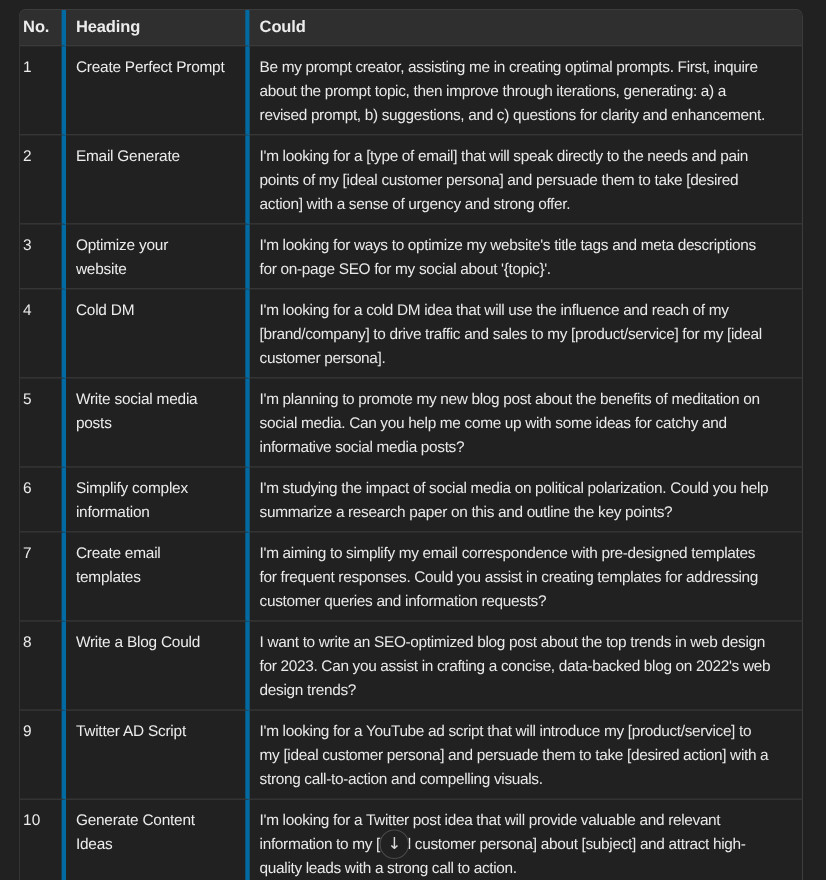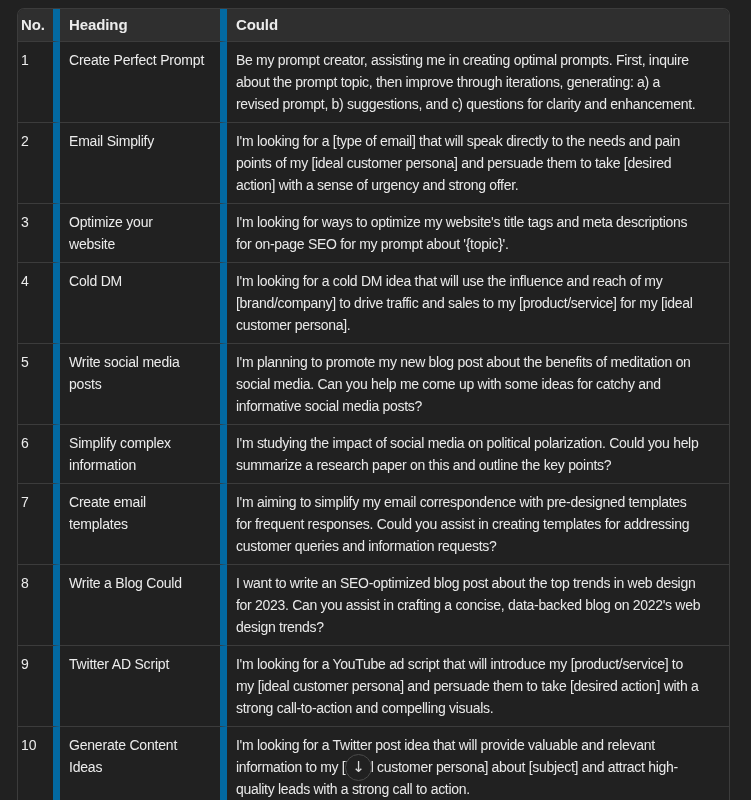--- a/index.html
+++ b/index.html
@@ -20,21 +20,21 @@
   }
   table {
     width: 100%;
     border-collapse: separate;
     border-spacing: 0;
     table-layout: fixed;
   }
   col.c-no { width: 42px; }
   col.c-heading { width: 167px; }
   th, td {
-    border-right: 7px solid #0369a1;
+    border-right: 4px solid #0369a1;
     border-bottom: 1px solid #3c3c3c;
     vertical-align: top;
     color: #ececec;
     text-align: left;
   }
   th:last-child, td:last-child { border-right: none; }
   thead th {
     background: #2f2f2f;
     font-size: 15px;
     font-weight: 700;
@@ -98,31 +98,31 @@
     <tbody>
       <tr>
         <td class="no-cell">1</td>
         <td class="heading-cell">Create Perfect Prompt</td>
         <td class="prompt-cell">Be my prompt creator, assisting me in creating optimal prompts. First, inquire
 about the prompt topic, then improve through iterations, generating: a) a
 revised prompt, b) suggestions, and c) questions for clarity and enhancement.</td>
       </tr>
       <tr>
         <td class="no-cell">2</td>
-        <td class="heading-cell">Email Simplify</td>
+        <td class="heading-cell">Email Generate</td>
         <td class="prompt-cell">I'm looking for a [type of email] that will speak directly to the needs and pain
 points of my [ideal customer persona] and persuade them to take [desired
 action] with a sense of urgency and strong offer.</td>
       </tr>
       <tr>
         <td class="no-cell">3</td>
         <td class="heading-cell">Optimize your
 website</td>
         <td class="prompt-cell">I'm looking for ways to optimize my website's title tags and meta descriptions
-for on-page SEO for my prompt about '{topic}'.</td>
+for on-page SEO for my social about '{topic}'.</td>
       </tr>
       <tr>
         <td class="no-cell">4</td>
         <td class="heading-cell">Cold DM</td>
         <td class="prompt-cell">I'm looking for a cold DM idea that will use the influence and reach of my
 [brand/company] to drive traffic and sales to my [product/service] for my [ideal
 customer persona].</td>
       </tr>
       <tr>
         <td class="no-cell">5</td>

